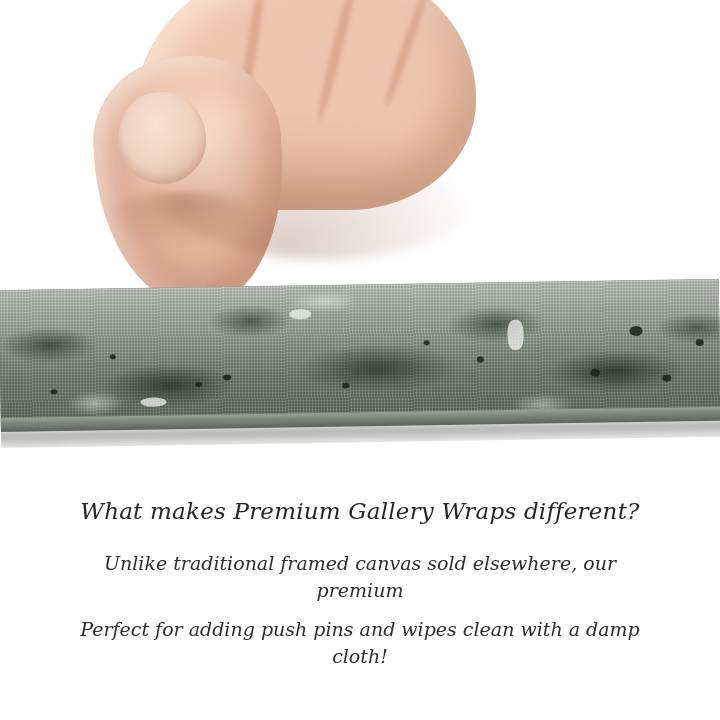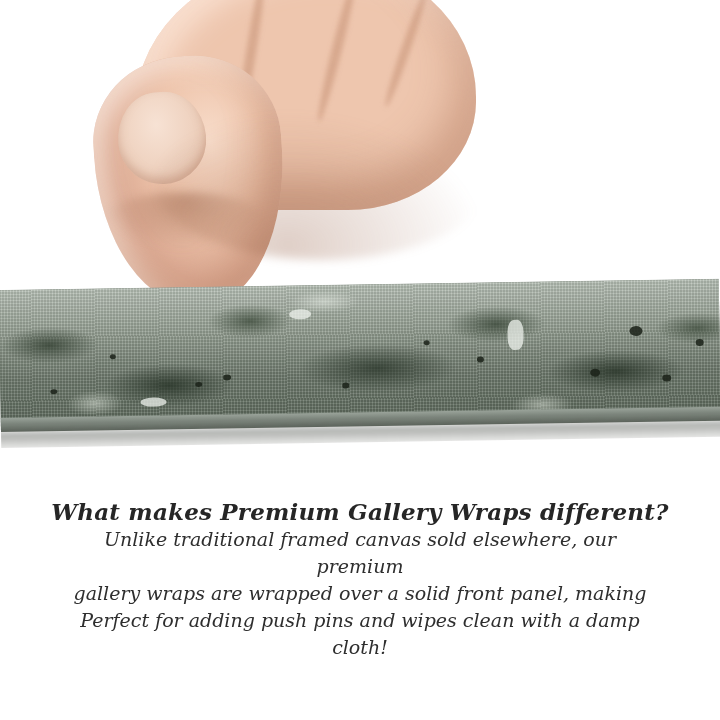--- a/index.html
+++ b/index.html
@@ -167,34 +167,34 @@
     left: 0;
     top: 498px;
     width: 720px;
     text-align: center;
     font-family: "DejaVu Serif", serif;
     color: #2c2c2c;
   }
   .caption-heading {
     font-size: 23px;
     font-style: italic;
-    font-weight: 700;
+    font-weight: 400;
     letter-spacing: 0.2px;
-    margin: 0 0 1px 0;
+    margin: 0 0 26px 0;
     color: #262626;
   }
   .caption-body {
     font-size: 19px;
     font-style: italic;
     line-height: 1.42;
     margin: 0 auto;
     width: 600px;
     color: #2e2e2e;
   }
-  .caption-body p { margin: 0; }
+  .caption-body p { margin: 12px; }
 </style>
 </head>
 <body>
 
 <div class="page">
 
   <div class="photo">
 
     <div class="hand">
       <div class="knuckles"></div>
@@ -226,18 +226,17 @@
       </div>
       <div class="canvas-bottom-edge"></div>
       <div class="canvas-shadow-under"></div>
     </div>
   </div>
 
   <div class="caption">
     <div class="caption-heading">What makes Premium Gallery Wraps different?</div>
     <div class="caption-body">
       <p>Unlike traditional framed canvas sold elsewhere, our premium</p>
-      <p>gallery wraps are wrapped over a solid front panel, making</p>
       <p>Perfect for adding push pins and wipes clean with a damp cloth!</p>
     </div>
   </div>
 
 </div>
 
 </body></html>

